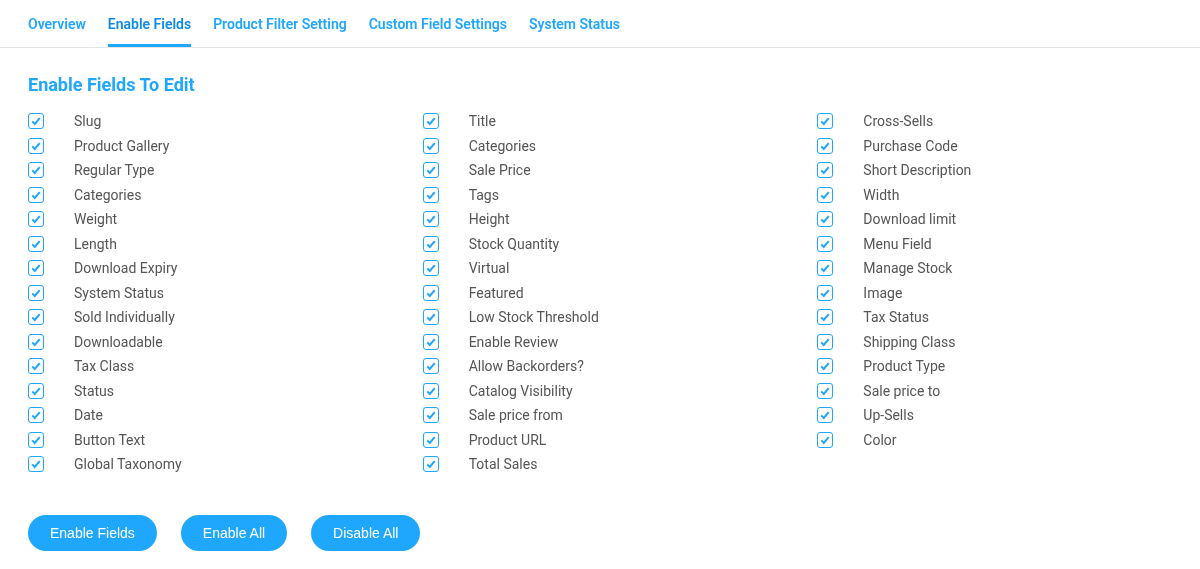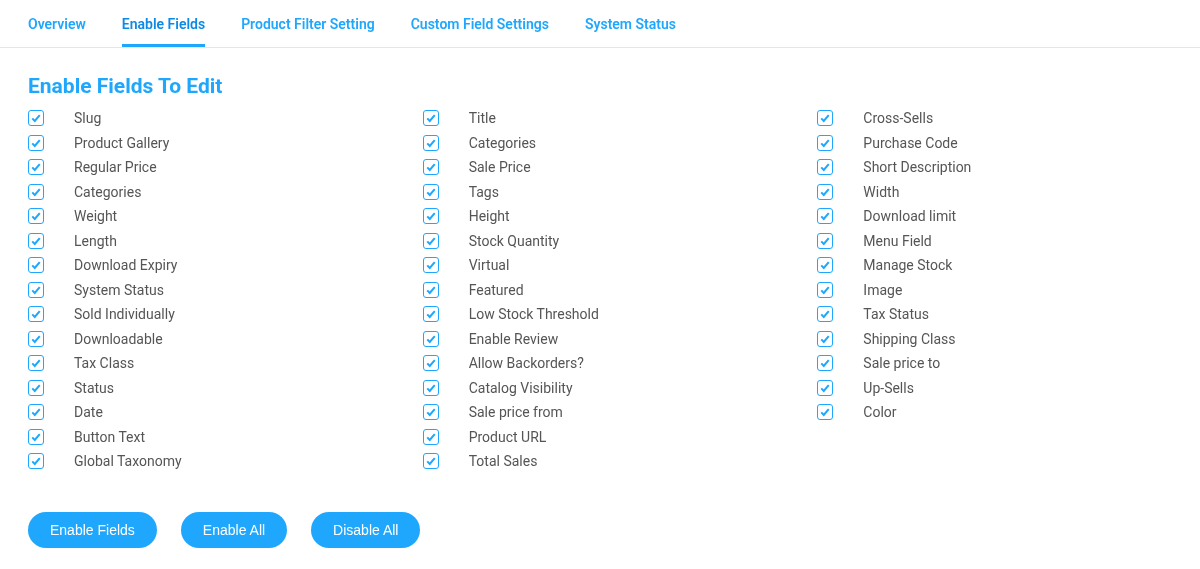--- a/index.html
+++ b/index.html
@@ -5,44 +5,44 @@
   * { box-sizing: border-box; margin: 0; padding: 0; }
   body {
     font-family: -apple-system, "Segoe UI", Roboto, "Helvetica Neue", Arial, sans-serif;
     background: #fff;
     color: #333;
     font-size: 14px;
     width: 1200px;
   }
   .tabs {
     display: flex;
-    gap: 36px;
+    gap: 22px;
     padding: 10px 28px 0 28px;
     border-bottom: 1px solid #e5e5e5;
   }
   .tab {
     padding: 6px 0 12px 0;
     color: #1ea7fd;
     font-weight: 600;
     cursor: pointer;
     border-bottom: 3px solid transparent;
     font-size: 14px;
   }
   .tab.active {
     color: #0b8ae6;
     border-bottom-color: #1ea7fd;
   }
   .content {
     padding: 26px 28px;
   }
   h2.page-title {
     color: #1ea7fd;
-    font-size: 21px;
+    font-size: 18px;
     font-weight: 700;
-    margin-bottom: 8px;
+    margin-bottom: 14px;
   }
   .fields-grid {
     display: grid;
     grid-template-columns: 1fr 1fr 1fr;
     column-gap: 40px;
   }
   .col { }
   .field-row {
     display: flex;
     align-items: center;
@@ -120,21 +120,21 @@
             </svg>
           </span>
           <span class="field-label">Product Gallery</span>
         </div>
         <div class="field-row">
           <span class="ckbox">
             <svg viewBox="0 0 12 12">
               <polyline points="1.5 6.5 4.5 9.5 10.5 2.5"></polyline>
             </svg>
           </span>
-          <span class="field-label">Regular Price</span>
+          <span class="field-label">Regular Type</span>
         </div>
         <div class="field-row">
           <span class="ckbox">
             <svg viewBox="0 0 12 12">
               <polyline points="1.5 6.5 4.5 9.5 10.5 2.5"></polyline>
             </svg>
           </span>
           <span class="field-label">Categories</span>
         </div>
         <div class="field-row">
@@ -421,20 +421,28 @@
           </span>
           <span class="field-label">Tax Status</span>
         </div>
         <div class="field-row">
           <span class="ckbox">
             <svg viewBox="0 0 12 12">
               <polyline points="1.5 6.5 4.5 9.5 10.5 2.5"></polyline>
             </svg>
           </span>
           <span class="field-label">Shipping Class</span>
+        </div>
+        <div class="field-row">
+          <span class="ckbox">
+            <svg viewBox="0 0 12 12">
+              <polyline points="1.5 6.5 4.5 9.5 10.5 2.5"></polyline>
+            </svg>
+          </span>
+          <span class="field-label">Product Type</span>
         </div>
         <div class="field-row">
           <span class="ckbox">
             <svg viewBox="0 0 12 12">
               <polyline points="1.5 6.5 4.5 9.5 10.5 2.5"></polyline>
             </svg>
           </span>
           <span class="field-label">Sale price to</span>
         </div>
         <div class="field-row">

